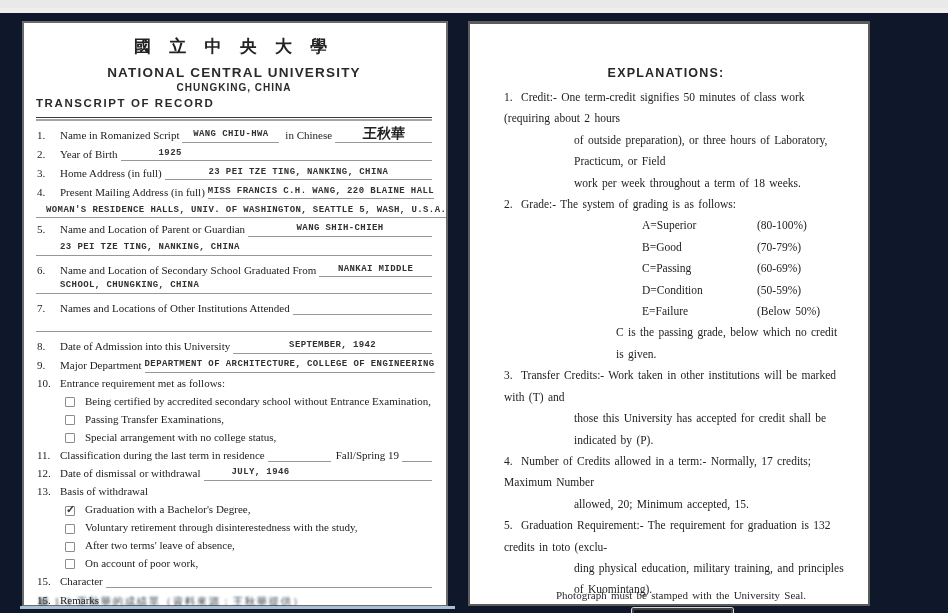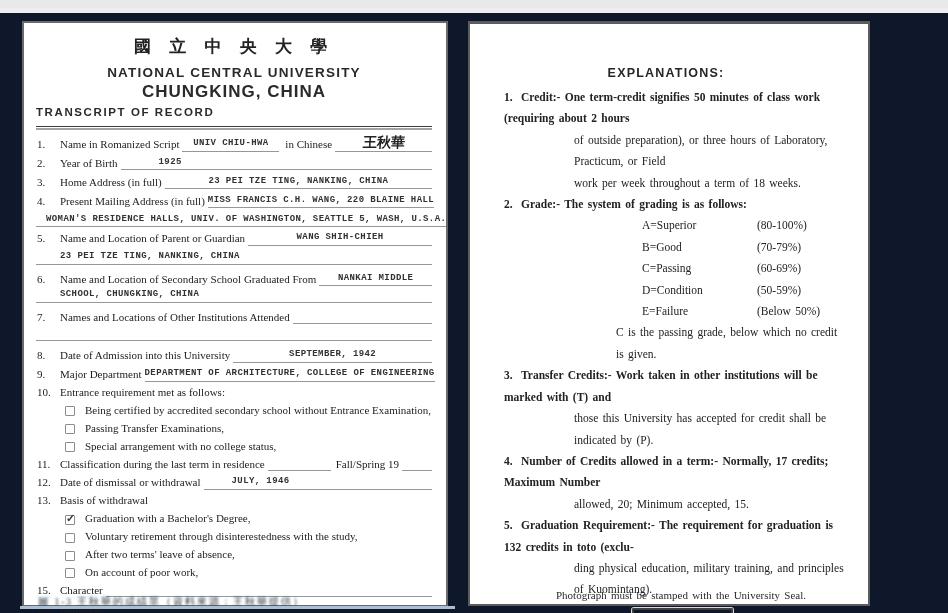--- a/index.html
+++ b/index.html
@@ -10,21 +10,21 @@
   }
   .top-strip { position:absolute; left:0; top:0; width:948px; height:5px; background:#eeeeee; }
 
   .page { position:absolute; background:#ffffff; border:2px solid #6a6a6a; }
   .page-left  { left:22px;  top:13px; width:426px; height:586px; padding:6px 14px 0 12px; }
   .page-right { left:468px; top:13px; width:402px; height:585px; border-color:#5c5c5c; border-top-width:3px; padding:42px 22px 0 16px; }
 
   
   .title-cn  { text-align:center; font-size:17px; font-weight:700; letter-spacing:7px; margin-top:6px; color:#222; }
   .title-en  { text-align:center; font-family:"Liberation Sans","DejaVu Sans",sans-serif; font-weight:700; font-size:13.5px; letter-spacing:1.2px; margin-top:7px; color:#2a2a2a; }
-  .title-city{ text-align:center; font-family:"Liberation Sans","DejaVu Sans",sans-serif; font-weight:700; font-size:17px; letter-spacing:1px; margin-top:2px; color:#2a2a2a; }
+  .title-city{ text-align:center; font-family:"Liberation Sans","DejaVu Sans",sans-serif; font-weight:700; font-size:10px; letter-spacing:1px; margin-top:2px; color:#2a2a2a; }
   .title-doc { font-family:"Liberation Sans","DejaVu Sans",sans-serif; font-weight:700; font-size:11.5px; letter-spacing:1.6px; margin-top:4px; color:#2a2a2a; }
   .hr2 { height:1px; background:#3d3d3d; margin-top:8px; box-shadow:0 2.5px 0 #4a4a4a; }
 
   
   .form { margin-top:9px; font-size:11px; line-height:14.5px; }
   .row  { display:flex; align-items:flex-end; margin-top:3.4px; min-height:13.5px; }
   .no   { flex:none; width:24px; padding-left:1px; }
   .lbl  { flex:none; white-space:nowrap; padding-right:3px; }
   .fill { border-bottom:1px solid #979797; min-height:13px; }
   .grow { flex:1; }
@@ -38,21 +38,21 @@
   .cb.checked::after { content:"\2713"; position:absolute; left:0px; top:-4.5px; font-size:11px; font-weight:700; color:#3a3a3a; }
   .opt { padding-bottom:0; }
   .caption { position:absolute; left:14px; top:572px; font-size:10.5px; letter-spacing:1.5px; color:#30404d;
              filter:blur(1.15px); white-space:nowrap; }
   .blue-line { position:absolute; left:20px; top:598px; width:435px; height:3px; background:#a9bfd3; }
 
   
   .rheading { text-align:center; font-family:"Liberation Sans","DejaVu Sans",sans-serif; font-weight:700;
               font-size:12.5px; letter-spacing:1.2px; color:#262626; margin-bottom:7px; }
   .rline { font-size:11.5px; line-height:21.4px; word-spacing:1.5px; color:#222; }
-  .rfirst { padding-left:18px;font-weight:bold; }
+  .rfirst { padding-left:18px; }
   .rno { display:inline-block; width:17px; }
   .rcont { padding-left:88px; }
   .grade-row { padding-left:156px; }
   .grade-name { display:inline-block; width:115px; }
   .grade-note { padding-left:130px; }
 
   .photo-frame { width:101px; height:147px; border:2px solid #3f3f3f; border-radius:2px; margin-left:146px; margin-top:7px;
                  box-shadow:0 0 0 1px #d9d9d9; }
   .photo-label { text-align:center; font-size:9px; font-weight:700; margin-top:15px; letter-spacing:.2px; color:#222;
                  filter:blur(.2px); }
@@ -70,21 +70,21 @@
     <div class="title-en">NATIONAL CENTRAL UNIVERSITY</div>
     <div class="title-city">CHUNGKING, CHINA</div>
     <div class="title-doc">TRANSCRIPT OF RECORD</div>
     <div class="hr2"></div>
 
     <div class="form">
 
       <div class="row">
         <span class="no">1.</span>
         <span class="lbl">Name in Romanized Script</span>
-        <span class="fill grow center tw" style="max-width:138px;">UNIV CHIU-HWA</span>
+        <span class="fill grow center tw" style="max-width:138px;">WANG CHIU-HWA</span>
         <span class="lbl" style="padding-left:6px;">in Chinese</span>
         <span class="fill grow center"><span class="hand">王秋華</span></span>
       </div>
 
       <div class="row">
         <span class="no">2.</span>
         <span class="lbl">Year of Birth</span>
         <span class="fill grow tw" style="padding-left:38px;">1925</span>
       </div>
 

